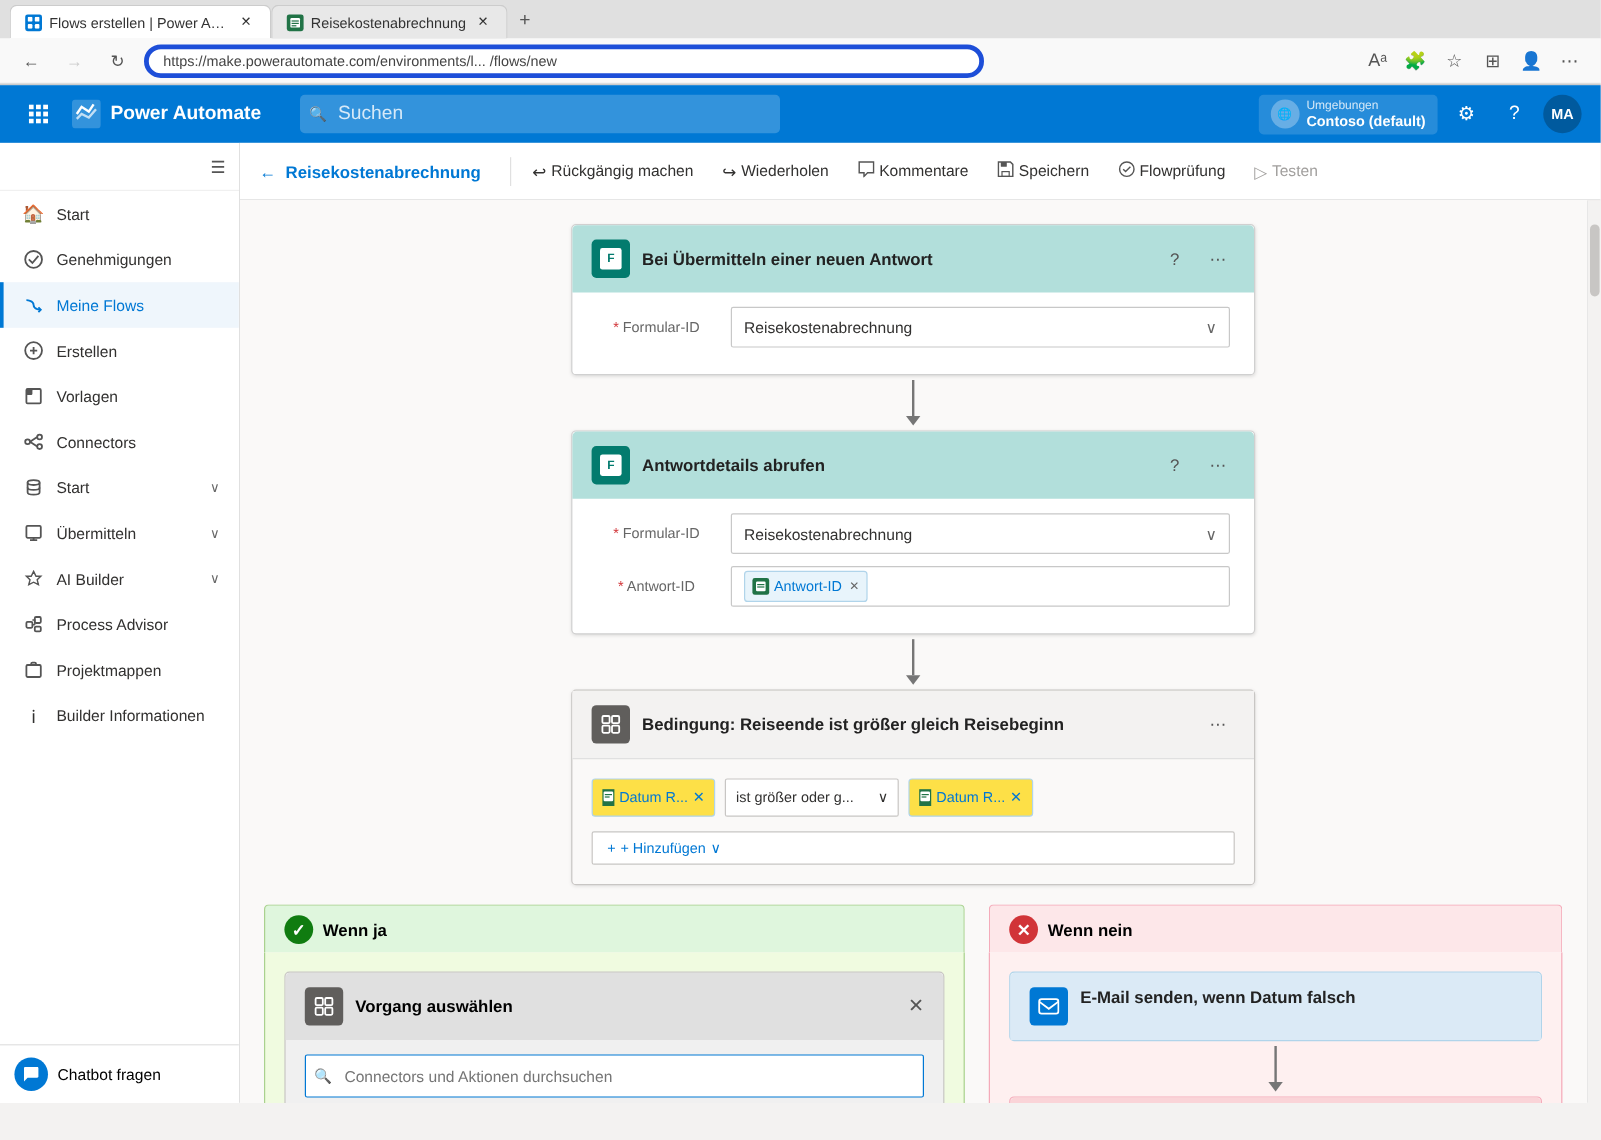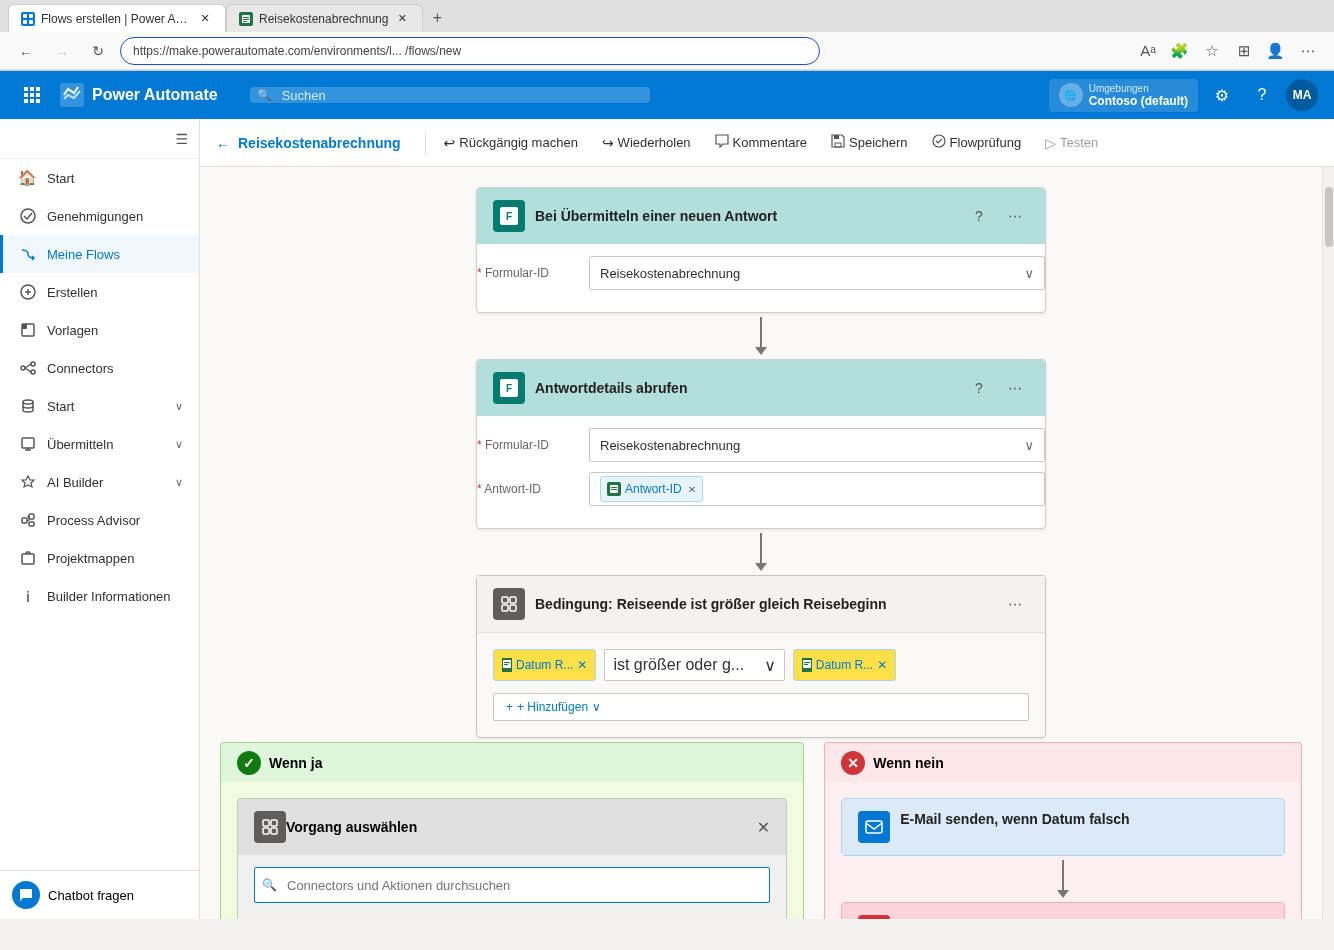--- a/index.html
+++ b/index.html
@@ -8,31 +8,31 @@
     
     .browser-chrome { background: #f0f0f0; border-bottom: 1px solid #ccc; }
     .browser-tabs { display: flex; align-items: flex-end; height: 32px; padding: 0 8px; background: #e0e0e0; }
     .browser-tab { display: flex; align-items: center; padding: 0 12px; height: 28px; background: #f0f0f0; border-radius: 6px 6px 0 0; font-size: 12px; color: #333; min-width: 180px; max-width: 220px; border: 1px solid #ccc; border-bottom: none; gap: 6px; cursor: pointer; }
     .browser-tab.active { background: #fff; }
     .browser-tab .tab-favicon { width: 14px; height: 14px; background: #0078d4; border-radius: 2px; flex-shrink: 0; display: flex; align-items: center; justify-content: center; }
     .browser-tab .tab-close { margin-left: auto; width: 16px; height: 16px; display: flex; align-items: center; justify-content: center; border-radius: 3px; font-size: 11px; }
     .tab-new { width: 28px; height: 28px; display: flex; align-items: center; justify-content: center; font-size: 16px; cursor: pointer; color: #555; }
     .browser-addressbar { display: flex; align-items: center; height: 38px; padding: 0 12px; gap: 8px; background: #f9f9f9; border-bottom: 1px solid #ddd; }
     .nav-btn { width: 28px; height: 28px; display: flex; align-items: center; justify-content: center; border-radius: 4px; cursor: pointer; color: #555; font-size: 14px; }
-    .address-bar { flex: 1; max-width: 700px; height: 28px; border: 1px solid #1d4ed8; border-radius: 14px; background: #fff; display: flex; align-items: center; padding: 0 12px; font-size: 12px; color: #444; }
+    .address-bar { flex: 1; max-width: 700px; height: 28px; border: 4px solid #1d4ed8; border-radius: 14px; background: #fff; display: flex; align-items: center; padding: 0 12px; font-size: 12px; color: #444; }
     .browser-toolbar-right { display: flex; align-items: center; gap: 4px; margin-left: auto; }
     .toolbar-icon-btn { width: 28px; height: 28px; display: flex; align-items: center; justify-content: center; border-radius: 4px; cursor: pointer; color: #555; font-size: 15px; }
 
     
     .app-container { display: flex; flex-direction: column; height: calc(950px - 102px); }
     .app-header { height: 48px; background: #0078d4; display: flex; align-items: center; padding: 0 16px; gap: 12px; flex-shrink: 0; }
     .app-logo { display: flex; align-items: center; gap: 8px; color: #fff; font-size: 16px; font-weight: 600; }
     .waffle-icon { width: 32px; height: 32px; display: flex; align-items: center; justify-content: center; cursor: pointer; }
     .search-bar { flex: 1; max-width: 400px; margin: 0 20px; }
-    .search-input { width: 100%; height: 16px; border: none; border-radius: 4px; background: rgba(255,255,255,0.2); color: #fff; padding: 0 12px 0 32px; font-size: 13px; outline: none; }
+    .search-input { width: 100%; height: 32px; border: none; border-radius: 4px; background: rgba(255,255,255,0.2); color: #fff; padding: 0 12px 0 32px; font-size: 16px; outline: none; }
     .search-input::placeholder { color: rgba(255,255,255,0.8); }
     .search-wrapper { position: relative; }
     .search-wrapper::before { content: '🔍'; position: absolute; left: 8px; top: 50%; transform: translateY(-50%); font-size: 12px; opacity: 0.8; }
     .header-right { margin-left: auto; display: flex; align-items: center; gap: 8px; }
     .env-selector { display: flex; align-items: center; gap: 6px; background: rgba(255,255,255,0.15); border-radius: 4px; padding: 4px 10px; cursor: pointer; color: #fff; font-size: 12px; }
     .env-icon { width: 24px; height: 24px; background: rgba(255,255,255,0.3); border-radius: 50%; display: flex; align-items: center; justify-content: center; font-size: 10px; }
     .header-action-btn { width: 32px; height: 32px; display: flex; align-items: center; justify-content: center; border-radius: 4px; cursor: pointer; color: #fff; font-size: 16px; }
     .avatar { width: 32px; height: 32px; background: #005a9e; border-radius: 50%; display: flex; align-items: center; justify-content: center; color: #fff; font-size: 12px; font-weight: 700; cursor: pointer; }
 
     
@@ -65,58 +65,58 @@
     .flow-canvas { flex: 1; overflow-y: auto; overflow-x: auto; padding: 20px; position: relative; background: #faf9f8; }
     .flow-canvas-inner { min-width: 900px; display: flex; flex-direction: column; align-items: center; padding-bottom: 40px; }
 
     
     .flow-node { width: 570px; border: 1px solid #d0d0d0; border-radius: 4px; background: #fff; margin-bottom: 0; box-shadow: 0 1px 3px rgba(0,0,0,0.1); }
     .flow-node-header { display: flex; align-items: center; gap: 10px; padding: 12px 16px; background: #c8e6c9; border-radius: 4px 4px 0 0; }
     .flow-node-header.teal { background: #b2dfdb; }
     .flow-node-title { flex: 1; font-size: 14px; font-weight: 600; color: #222; }
     .flow-node-actions { display: flex; align-items: center; gap: 8px; }
     .node-action-btn { width: 28px; height: 28px; display: flex; align-items: center; justify-content: center; border-radius: 4px; cursor: pointer; color: #555; font-size: 14px; }
-    .flow-node-body { padding: 12px 0; }
+    .flow-node-body { padding: 12px 20px; text-align: center; }
     .field-row { display: flex; align-items: center; margin-bottom: 10px; gap: 12px; }
     .field-label { font-size: 12px; color: #666; width: 100px; flex-shrink: 0; }
     .field-label .required { color: #d13438; }
     .field-input { flex: 1; height: 34px; border: 1px solid #c8c8c8; border-radius: 2px; background: #fff; display: flex; align-items: center; padding: 0 10px; justify-content: space-between; font-size: 13px; color: #323130; cursor: pointer; }
     .field-input .chevron-down { color: #666; }
     .field-tag { display: flex; align-items: center; gap: 4px; background: #e8f4fb; border: 1px solid #b0d4ea; border-radius: 3px; padding: 2px 6px; font-size: 12px; color: #0078d4; height: 26px; }
     .field-tag .tag-icon { width: 14px; height: 14px; background: #217346; border-radius: 2px; display: flex; align-items: center; justify-content: center; }
     .field-tag .tag-close { cursor: pointer; color: #666; font-size: 10px; margin-left: 2px; }
     .arrow-down { display: flex; flex-direction: column; align-items: center; margin: 4px 0; }
     .arrow-line { width: 2px; height: 30px; background: #767676; }
     .arrow-head { width: 0; height: 0; border-left: 6px solid transparent; border-right: 6px solid transparent; border-top: 8px solid #767676; }
 
     
-    .condition-node { width: 570px; border: 1px solid #c8c6c4; border-radius: 4px; background: #faf9f8; margin-bottom: 0; box-shadow: 0 1px 3px rgba(0,0,0,0.08); }
+    .condition-node { width: 570px; border: 1px solid #c8c6c4; border-radius: 4px; background: #faf9f8; margin-bottom: 12px; box-shadow: 0 1px 3px rgba(0,0,0,0.08); }
     .condition-header { display: flex; align-items: center; gap: 10px; padding: 12px 16px; background: #f3f2f1; border-bottom: 1px solid #e0e0e0; }
     .condition-icon { width: 32px; height: 32px; background: #605e5c; border-radius: 4px; display: flex; align-items: center; justify-content: center; color: #fff; font-size: 14px; flex-shrink: 0; }
     .condition-body { padding: 16px; }
     .condition-row { display: flex; align-items: center; gap: 8px; flex-wrap: wrap; }
     .condition-tag { display: flex; align-items: center; gap: 4px; background: #fde047; border: 1px solid #b0d4ea; border-radius: 3px; padding: 4px 8px; font-size: 12px; color: #0078d4; height: 32px; max-width: 140px; }
-    .condition-operator { height: 32px; border: 1px solid #c8c6c4; border-radius: 2px; background: #fff; display: flex; align-items: center; padding: 0 8px; gap: 20px; font-size: 16px; color: #323130; cursor: pointer; min-width: 140px; justify-content: space-between; }
+    .condition-operator { height: 32px; border: 1px solid #c8c6c4; border-radius: 2px; background: #fff; display: flex; align-items: center; padding: 0 8px; gap: 20px; font-size: 12px; color: #323130; cursor: pointer; min-width: 140px; justify-content: space-between; }
     .add-btn { display: flex; align-items: center; gap: 4px; border: 1px solid #c8c6c4; border-radius: 2px; padding: 6px 12px; font-size: 12px; color: #0078d4; cursor: pointer; background: #fff; margin-top: 12px; }
 
     
     .branch-container { display: flex; gap: 20px; width: 100%; margin-top: 4px; }
     .branch { flex: 1; }
     .branch-header { display: flex; align-items: center; height: 40px; border-radius: 4px 4px 0 0; padding: 0 16px; font-size: 14px; font-weight: 600; }
     .branch-yes { background: #dff6dd; border: 1px solid #a9d18e; border-bottom: none; }
     .branch-yes-icon { width: 24px; height: 24px; background: #107c10; border-radius: 50%; display: flex; align-items: center; justify-content: center; color: #fff; font-size: 14px; margin-right: 8px; }
     .branch-no { background: #fde7e9; border: 1px solid #f4abba; border-bottom: none; }
     .branch-no-icon { width: 24px; height: 24px; background: #d13438; border-radius: 50%; display: flex; align-items: center; justify-content: center; color: #fff; font-size: 14px; margin-right: 8px; }
     .branch-content { border: 1px solid #e0e0e0; border-top: none; background: #fff; min-height: 80px; padding: 16px; }
     .branch-yes-content { border-color: #a9d18e; background: #f0fbe0; }
     .branch-no-content { border-color: #f4abba; background: #fef0f0; }
 
     
     .action-select-node { background: #f0f0f0; border: 1px solid #c8c6c4; border-radius: 4px; }
-    .action-select-header { display: flex; align-items: center; padding: 12px 16px; background: #e0e0e0; border-radius: 4px 4px 0 0; }
+    .action-select-header { display: flex; align-items: center; gap: 10px; padding: 12px 16px; background: #e0e0e0; border-radius: 4px 4px 0 0; }
     .action-select-icon { width: 32px; height: 32px; background: #605e5c; border-radius: 4px; display: flex; align-items: center; justify-content: center; color: #fff; font-size: 14px; }
     .action-select-title { flex: 1; font-size: 14px; font-weight: 600; }
     .action-select-close { cursor: pointer; font-size: 16px; color: #555; }
     .search-connectors { width: 100%; height: 36px; border: 1px solid #0078d4; border-radius: 2px; padding: 0 10px 0 32px; font-size: 13px; outline: none; background: #fff; }
     .search-wrapper-light { position: relative; margin-bottom: 10px; }
     .search-wrapper-light::before { content: '🔍'; position: absolute; left: 8px; top: 50%; transform: translateY(-50%); font-size: 12px; color: #666; }
     .filter-tabs { display: flex; gap: 0; border-bottom: 1px solid #e0e0e0; }
     .filter-tab { padding: 8px 12px; font-size: 13px; cursor: pointer; color: #323130; border-bottom: 2px solid transparent; }
     .filter-tab.active { color: #0078d4; border-bottom-color: #0078d4; font-weight: 600; }
     .action-select-body { padding: 12px 16px; }

